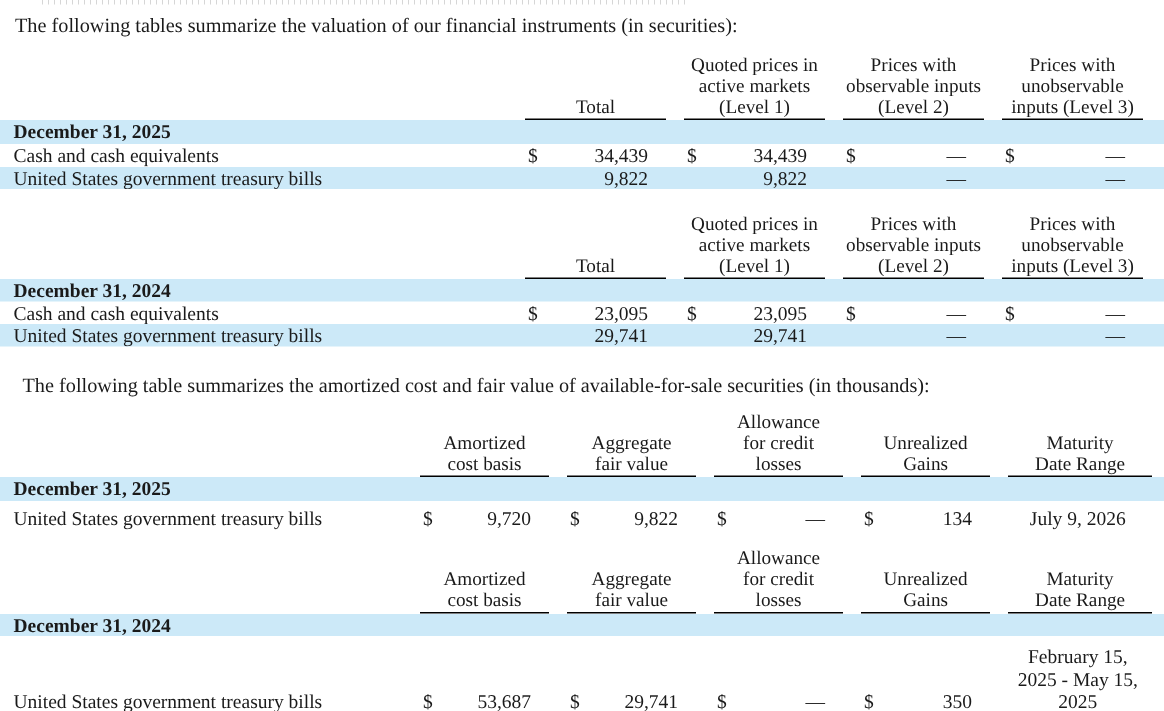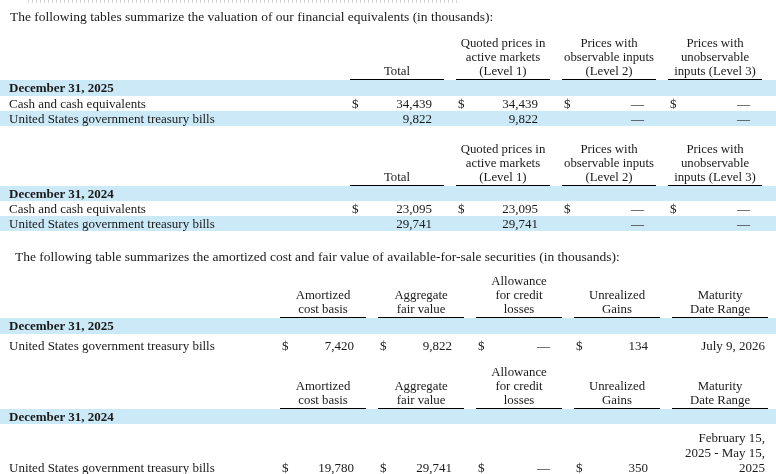--- a/index.html
+++ b/index.html
@@ -15,41 +15,41 @@
   .para{margin:9px 0 0 10px;font-size:13.5px;line-height:16px;}
   table{border-collapse:collapse;table-layout:fixed;width:776px;}
   td,th{padding:0;font-size:13px;line-height:15px;font-weight:normal;overflow:hidden;}
   th.colhead{
     vertical-align:bottom;text-align:center;font-size:12.8px;line-height:14px;
     white-space:pre-line;border-bottom:1px solid #000;padding-bottom:1px;
   }
   td.lbl{text-align:left;padding-left:9px;white-space:nowrap;}
   td.usd{text-align:left;padding-left:2px;}
   td.val{text-align:right;padding-right:12px;white-space:nowrap;}
-  td.mat{text-align:right;padding-right:3px;white-space:pre-line;}
+  td.mat{text-align:center;padding-right:3px;white-space:pre-line;}
   tr.section td{font-weight:bold;}
   tr.section{background:var(--hl,#cce9f8);margin-top:12px;}
   tr.highlight{background:var(--hl,#cce9f8);}
   tr.datarow{height:15px;}
   tr.section{height:16px;}
   tr.spacer-s{height:4px;}
   tr.spacer-m{height:6px;}
   tr.bottomrow td{vertical-align:bottom;}
   .t1{margin-top:11px;}
   .t2{margin-top:16px;}
   .t3{margin-top:9px;}
   .t4{margin-top:12px;}
   .p2{margin-top:18px;margin-left:15px;}
 </style>
 </head>
 <body>
 
 <div class="artifact"></div>
 
-<p class="para">The following tables summarize the valuation of our financial equivalents (in thousands):</p>
+<p class="para">The following tables summarize the valuation of our financial instruments (in securities):</p>
 
 <table class="t1">
   <colgroup>
     <col style="width:350px">
       <col style="width:16px">
       <col style="width:78px">
       <col style="width:12px">
     <col style="width:16px">
       <col style="width:78px">
       <col style="width:12px">
@@ -226,21 +226,21 @@
   </tr>
   <tr class="section">
     <td class="lbl" colspan="15">December 31, 2025</td>
   </tr>
   <tr class="spacer-s">
         <td colspan="15"></td>
       </tr>
   <tr class="datarow">
     <td class="lbl">United States government treasury bills</td>
     <td class="usd">$</td>
-    <td class="val">7,420</td>
+    <td class="val">9,720</td>
         <td></td>
     <td class="usd">$</td>
     <td class="val">9,822</td>
         <td></td>
     <td class="usd">$</td>
     <td class="val">—</td>
         <td></td>
     <td class="usd">$</td>
     <td class="val">134</td>
         <td></td>
@@ -290,21 +290,21 @@
   </tr>
   <tr class="section">
     <td class="lbl" colspan="15">December 31, 2024</td>
   </tr>
   <tr class="spacer-m">
         <td colspan="15"></td>
       </tr>
   <tr class="datarow bottomrow">
     <td class="lbl">United States government treasury bills</td>
     <td class="usd">$</td>
-    <td class="val">19,780</td>
+    <td class="val">53,687</td>
         <td></td>
     <td class="usd">$</td>
     <td class="val">29,741</td>
         <td></td>
     <td class="usd">$</td>
     <td class="val">—</td>
         <td></td>
     <td class="usd">$</td>
     <td class="val">350</td>
         <td></td>

